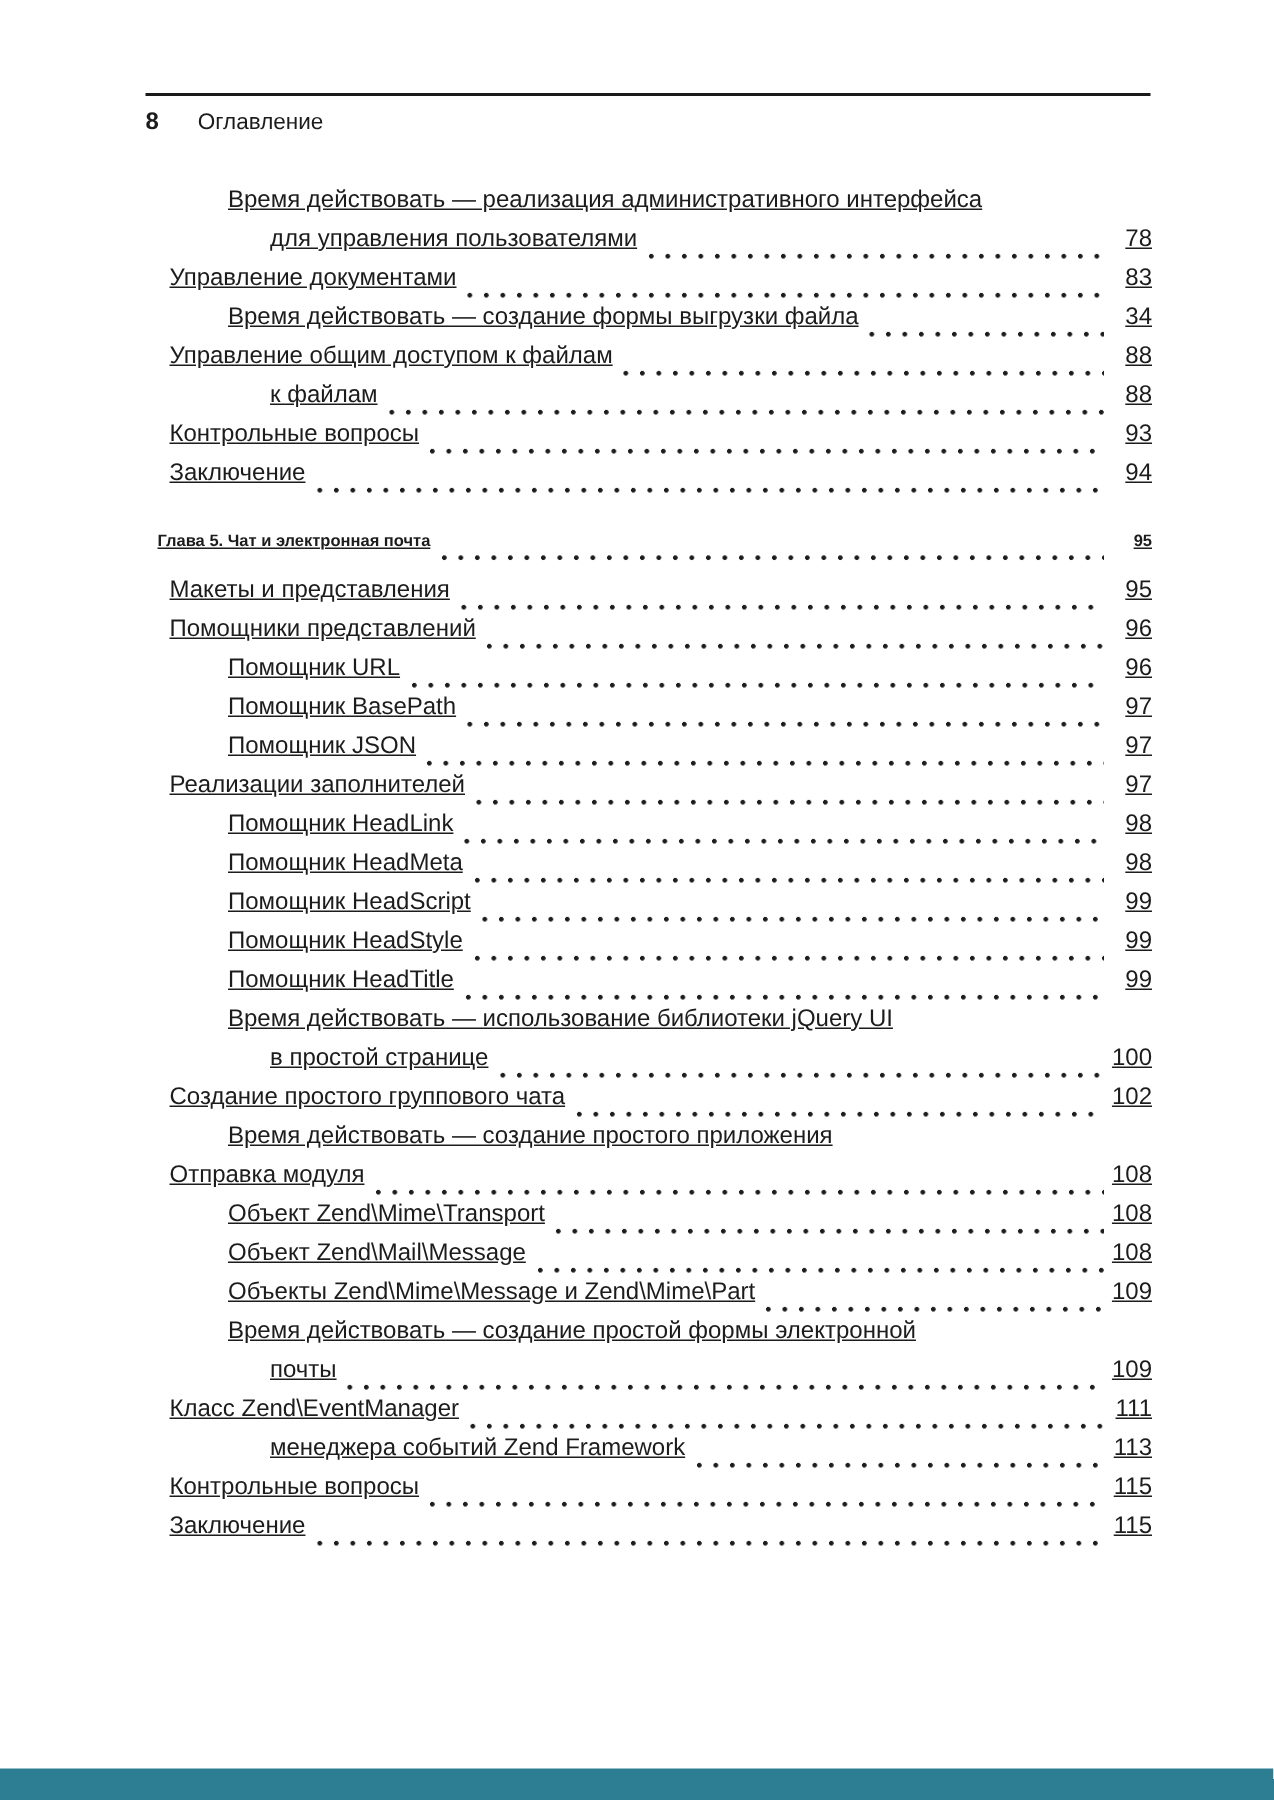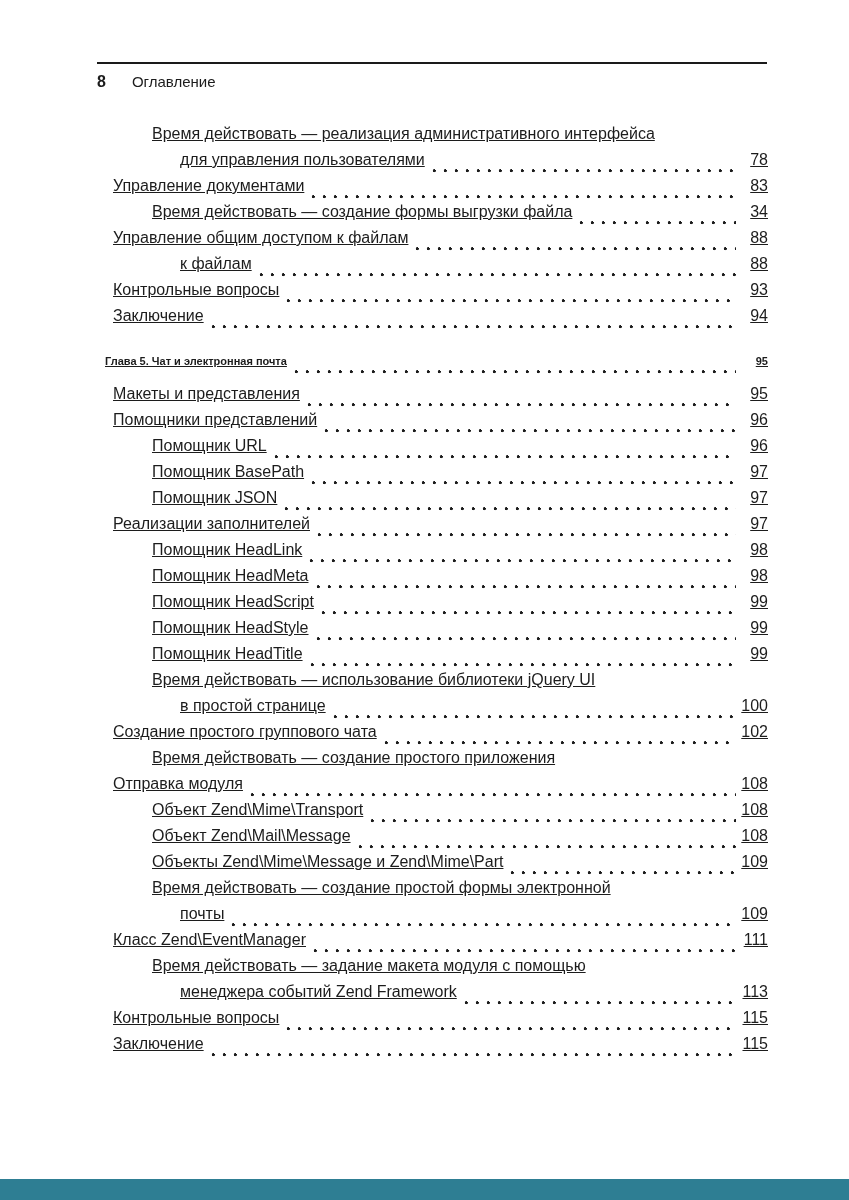--- a/index.html
+++ b/index.html
@@ -268,23 +268,20 @@
         </div>
       </div>
       <div class="toc-entry level-1">
         <div class="toc-row">
           <span class="toc-text">Класс Zend\EventManager</span>
           <span class="dots"></span>
           <span class="pagenum">111</span>
         </div>
       </div>
       <div class="toc-entry level-2">
-        <div class="toc-row">
-          <span class="toc-text">Время действовать — задание макета модуля с помощью</span>
-        </div>
         <div class="toc-row cont">
           <span class="toc-text">менеджера событий Zend Framework</span>
           <span class="dots"></span>
           <span class="pagenum">113</span>
         </div>
       </div>
       <div class="toc-entry level-1">
         <div class="toc-row">
           <span class="toc-text">Контрольные вопросы</span>
           <span class="dots"></span>

